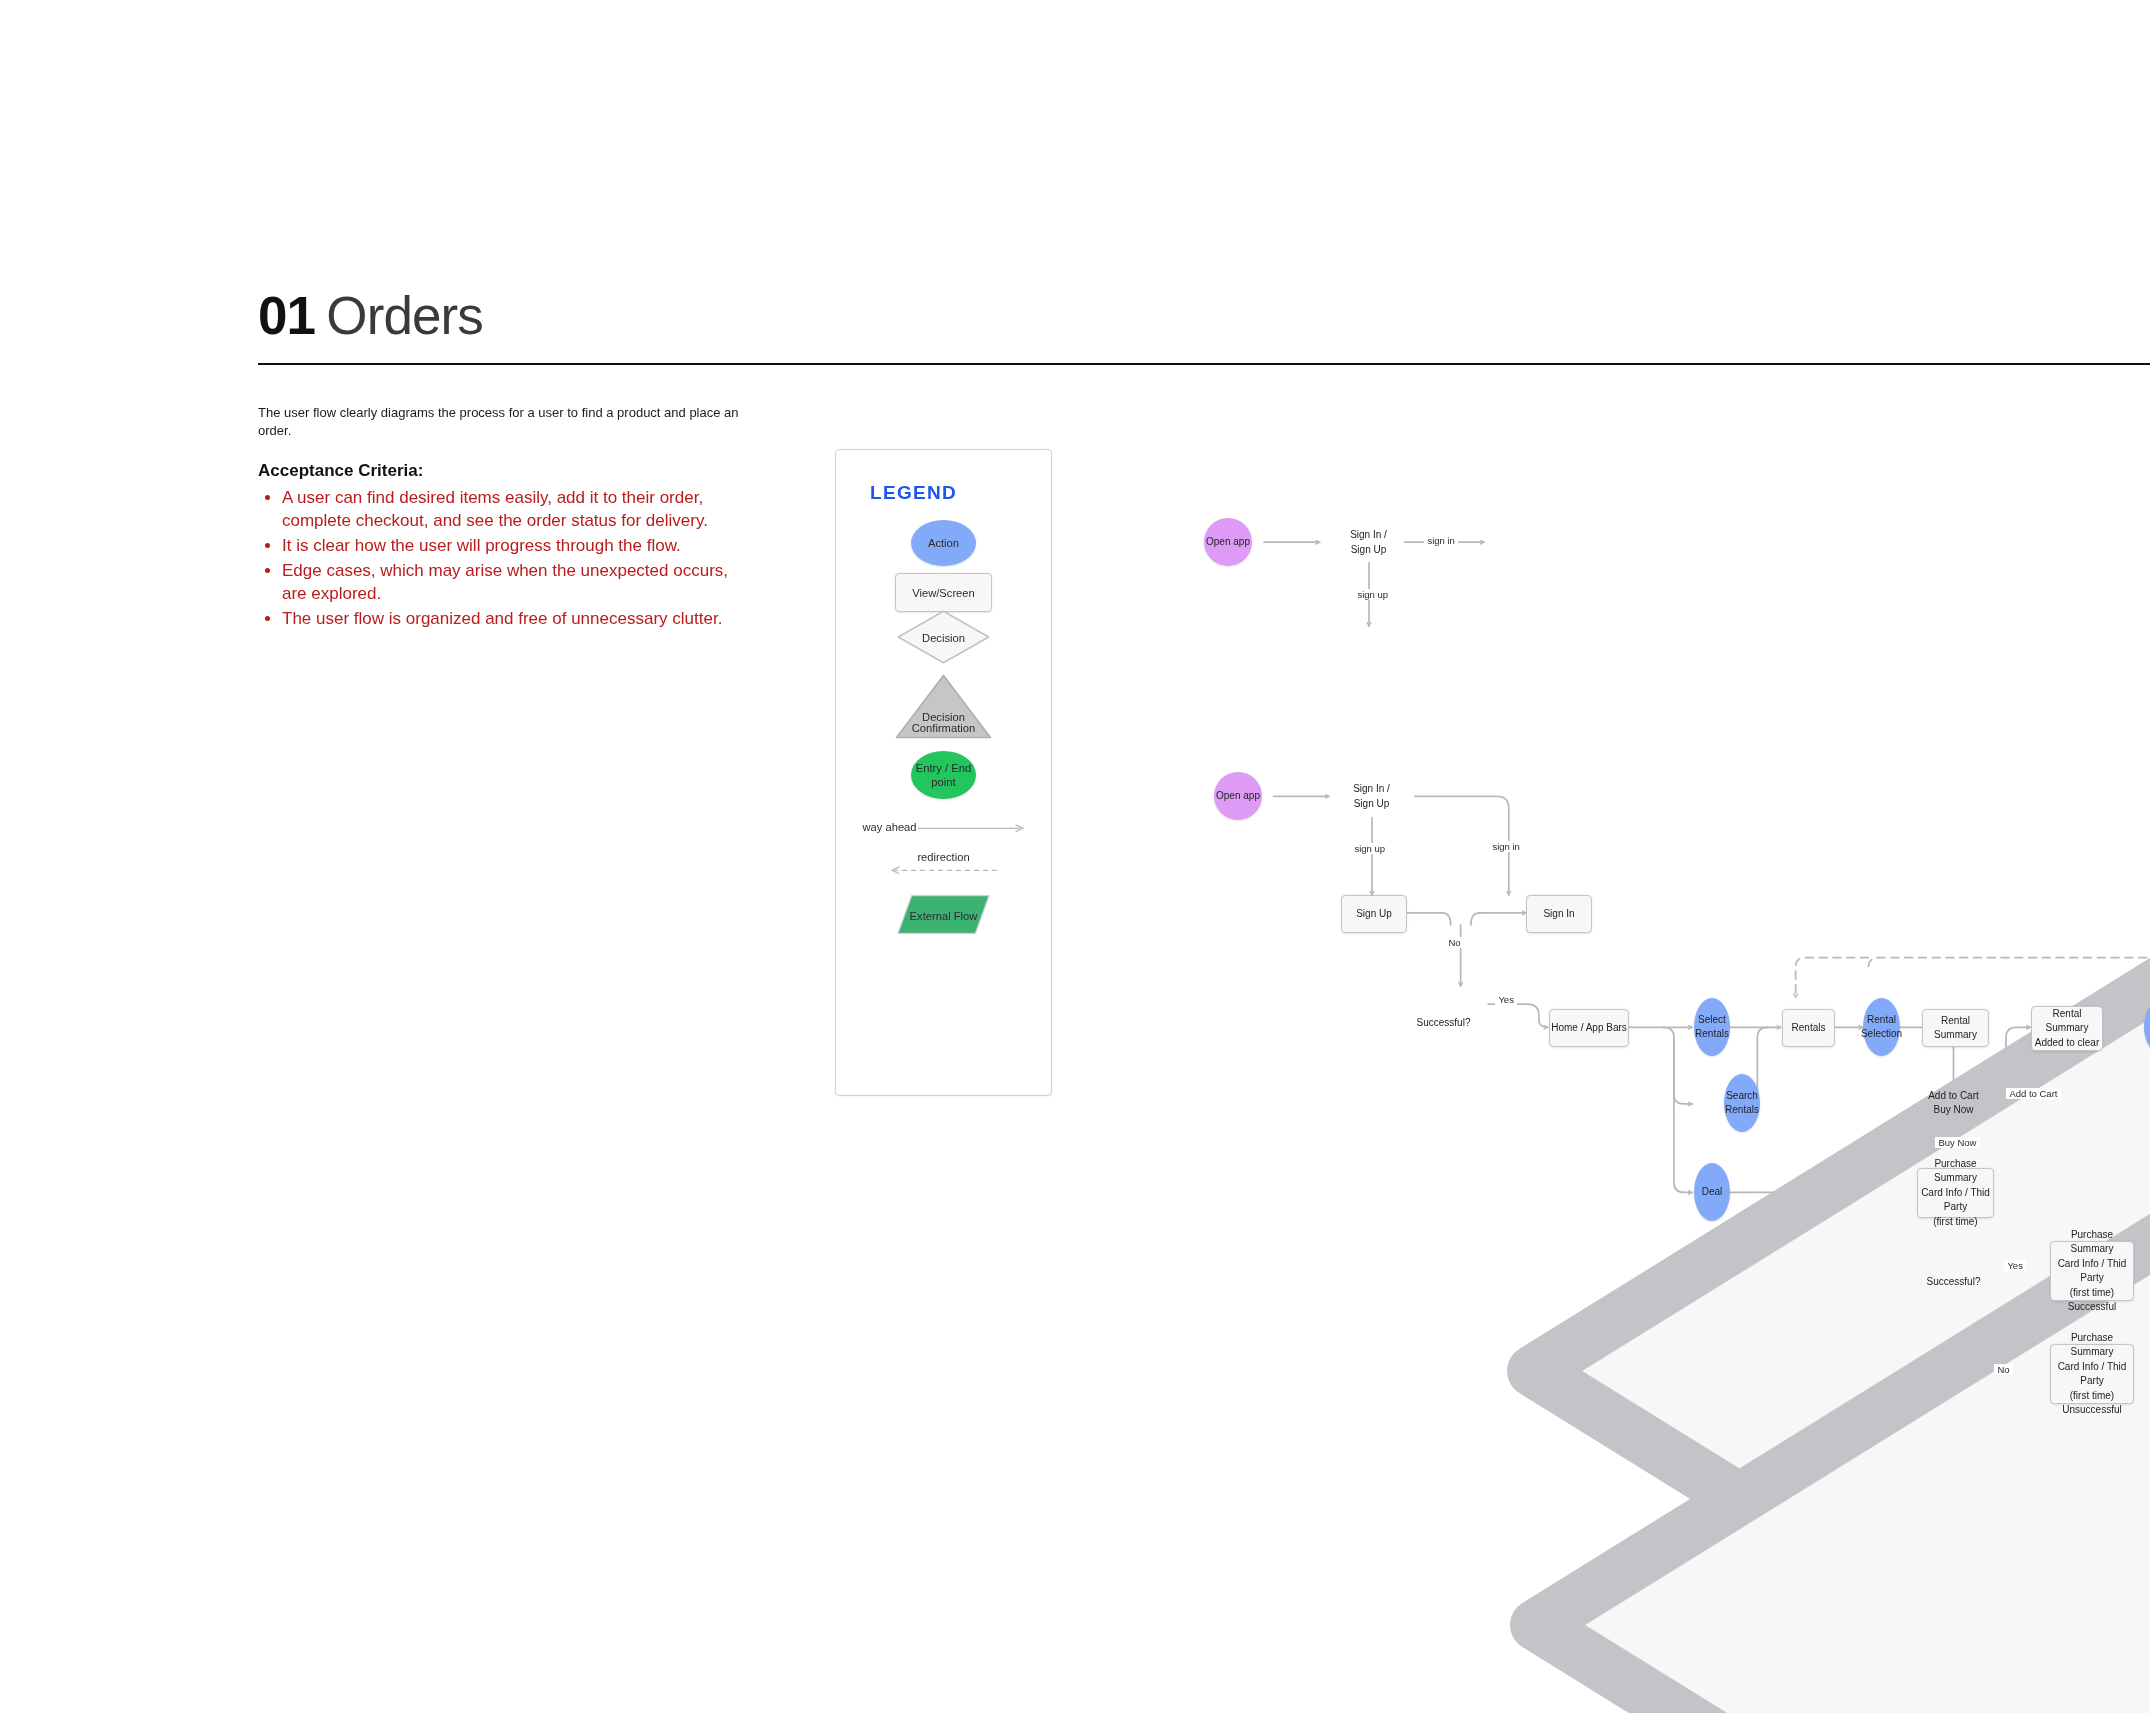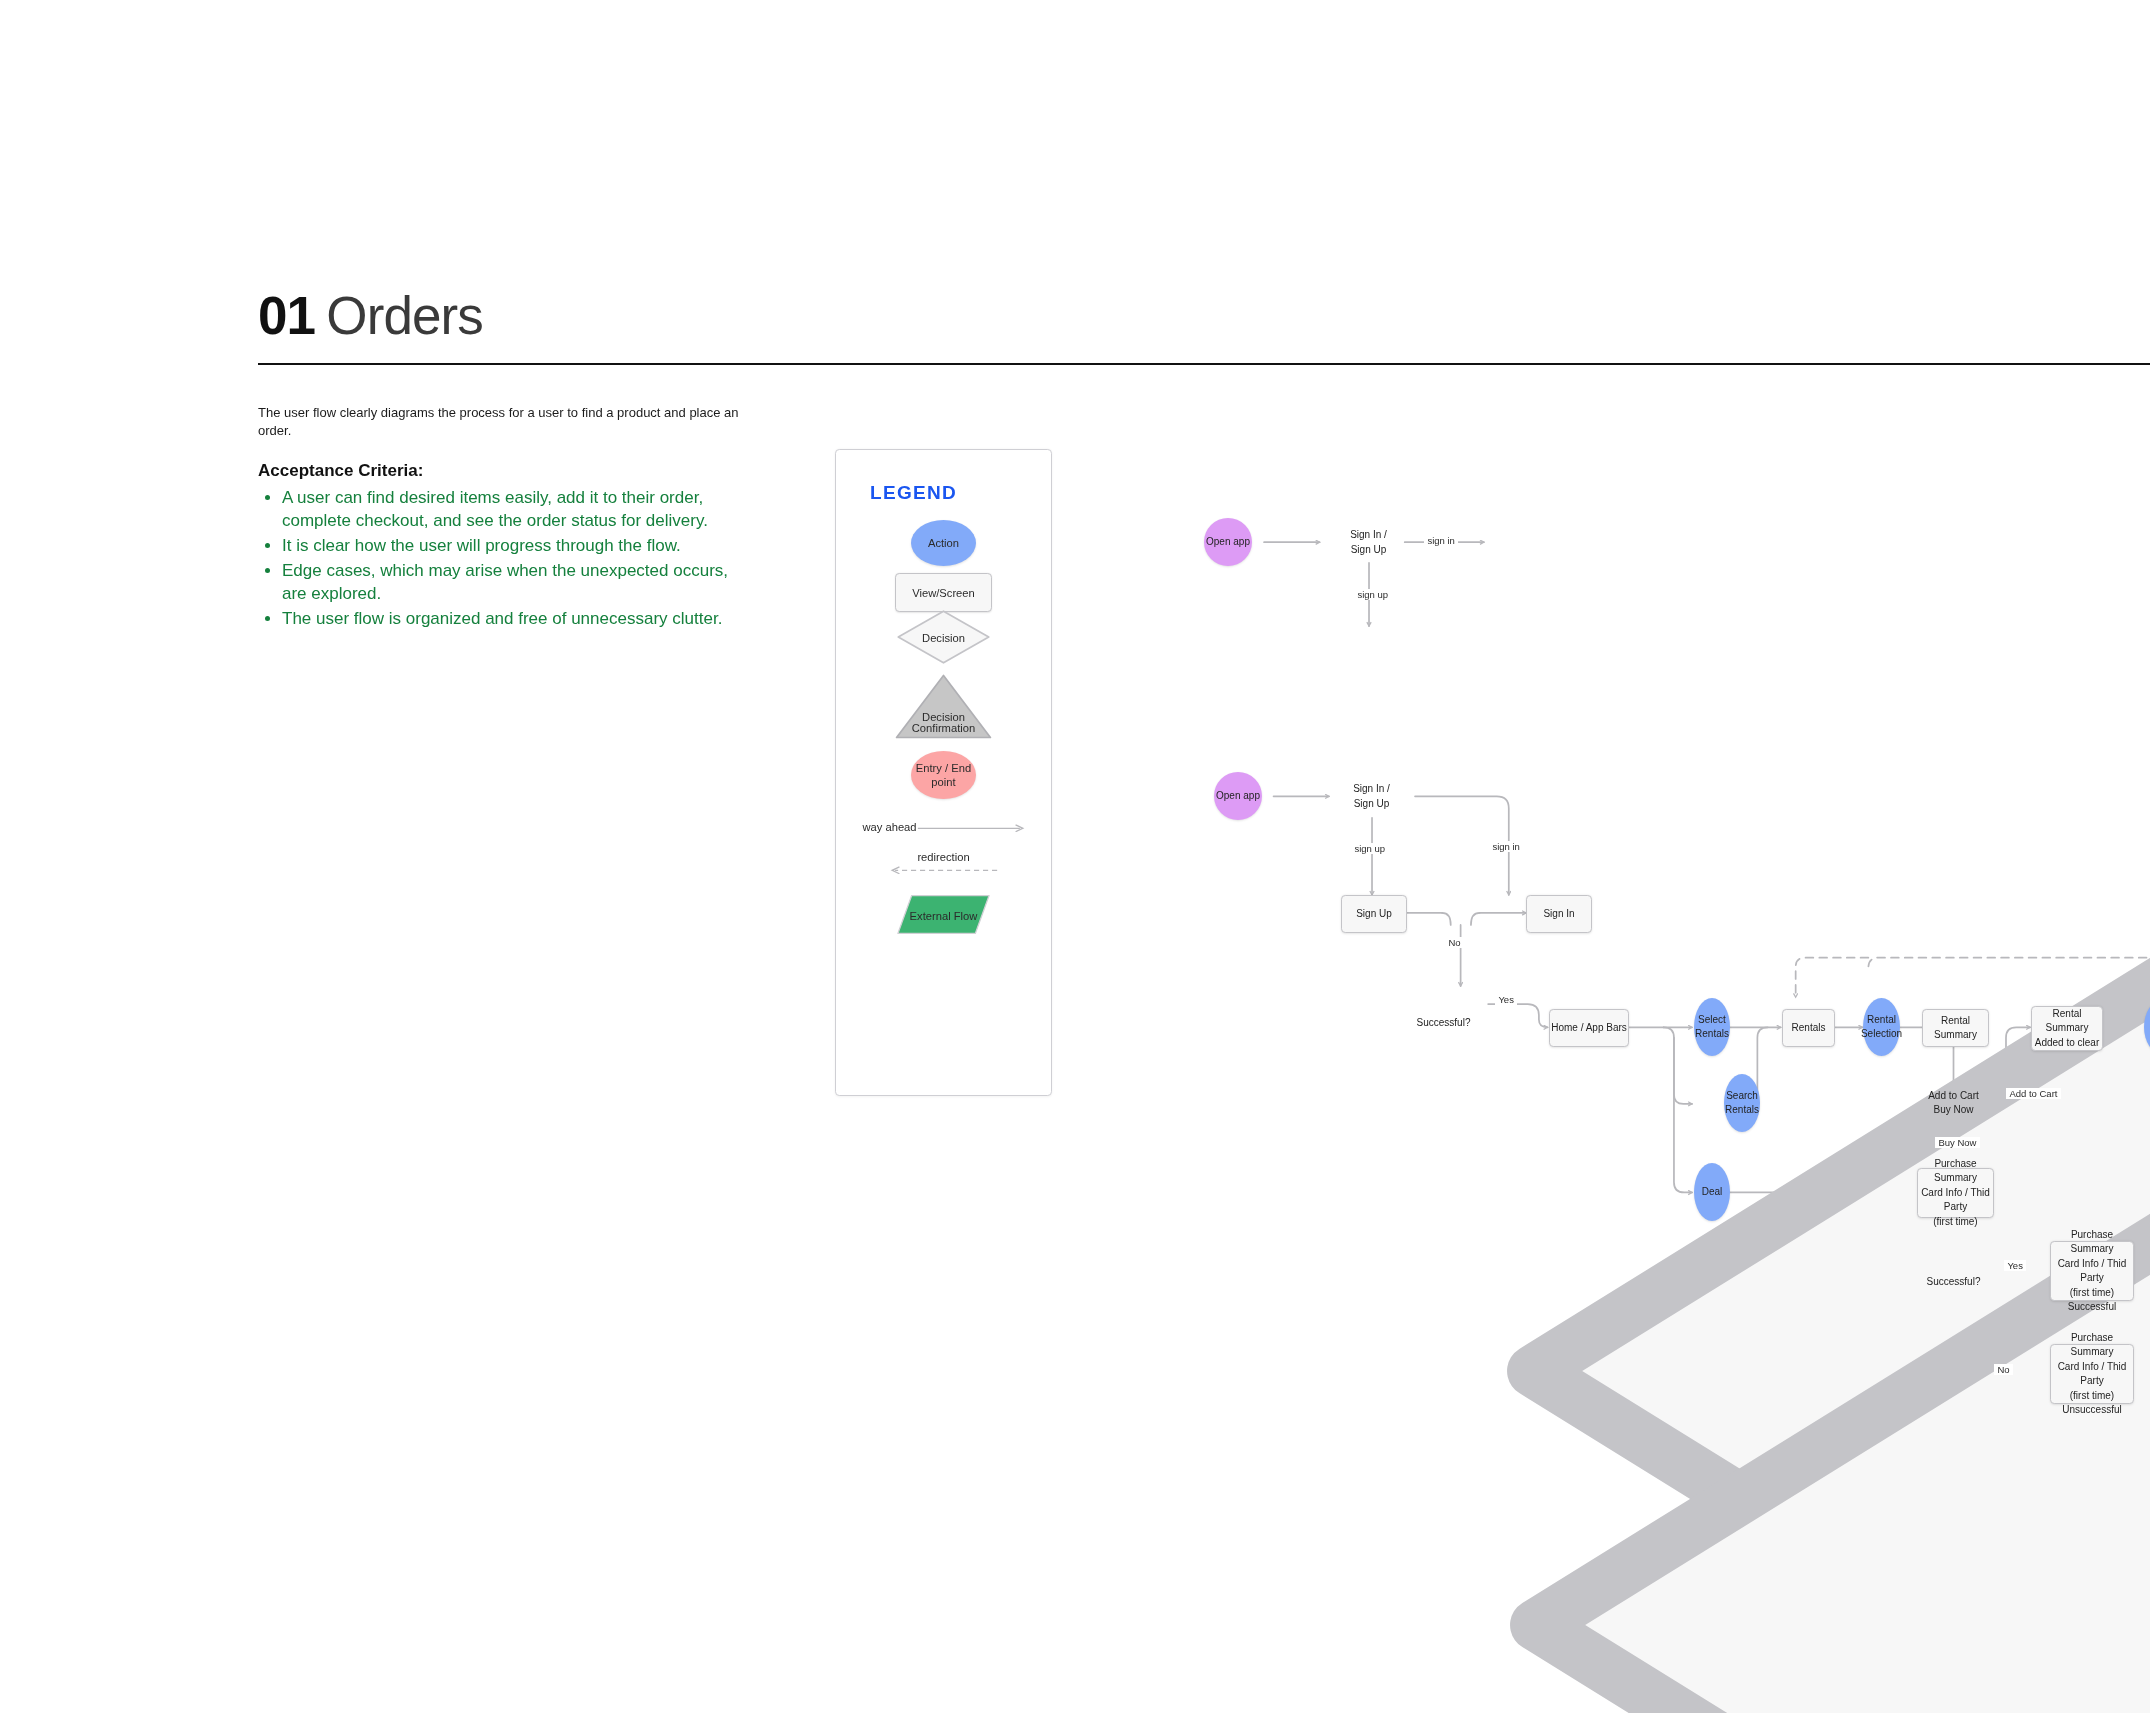--- a/index.html
+++ b/index.html
@@ -13,38 +13,38 @@
   #title-num{font-weight:700;color:#111111;}
   #title-text{font-weight:400;color:#3a3a3a;}
   #title-rule{margin-top:20.6px;border-bottom:2.2px solid #111111;width:100%;}
 
   
   #copy-col{position:absolute;left:258px;top:404px;width:499px;}
   #section-heading{font-size:27px;font-weight:700;color:#111;margin:0 0 13px 0;letter-spacing:-0.2px;}
   #intro-para{font-size:13px;line-height:1.35;color:#1c1c1c;margin:0 0 22.4px 0;}
   #criteria-heading{font-size:17px;font-weight:700;color:#111;margin:0 0 4.3px 0;}
   #criteria-list{margin:0;padding-left:24px;}
-  #criteria-list li{font-size:17px;line-height:1.37;color:#15803d;margin-bottom:1.7px;}
+  #criteria-list li{font-size:17px;line-height:1.37;color:#b91c1c;margin-bottom:1.7px;}
 
   
   #legend-card{position:absolute;left:835px;top:449px;width:215px;height:645px;
                background:#ffffff;border:1.3px solid #cfcfd4;border-radius:4.3px;
                box-shadow:0 0.9px 2.6px rgba(0,0,0,.05);}
   #legend-title{position:absolute;left:34px;top:32px;font-size:19px;font-weight:700;
                 color:#1a56f0;letter-spacing:1.3px;}
   .lg-item{position:absolute;left:0;width:100%;display:flex;justify-content:center;}
   .lg-label{font-size:11.2px;color:#2b2b2b;text-align:center;line-height:1.25;}
 
   .shape-ellipse{border-radius:50%;display:flex;align-items:center;justify-content:center;}
   .shape-rect{border-radius:4.3px;display:flex;align-items:center;justify-content:center;
               background:#f7f7f7;border:1.3px solid #c4c4c8;box-shadow:0 0.9px 1.7px rgba(0,0,0,.10);}
 
   .lg-action{width:65px;height:46px;background:#82aaf9;box-shadow:0 0.9px 2.2px rgba(0,0,0,.12);}
   .lg-view{width:95px;height:37px;}
-  .lg-entry{width:65px;height:48px;background:#fca5a5;box-shadow:0 0.9px 2.2px rgba(0,0,0,.12);}
+  .lg-entry{width:65px;height:48px;background:#22c55e;box-shadow:0 0.9px 2.2px rgba(0,0,0,.12);}
 
   
   #diagram{position:absolute;left:0;top:0;width:3015px;height:1714px;}
   #diagram svg{position:absolute;left:0;top:0;width:3015px;height:1714px;}
 
   .node{position:absolute;display:flex;align-items:center;justify-content:center;
         text-align:center;font-size:10px;line-height:1.45;color:#232323;}
   .n-rect{background:#f7f7f7;border:1.3px solid #c4c4c8;border-radius:4.3px;
           box-shadow:0 0.9px 2.2px rgba(0,0,0,.10);}
   .n-action{background:#82aaf9;border-radius:50%;box-shadow:0 0.9px 2.2px rgba(0,0,0,.12);}

